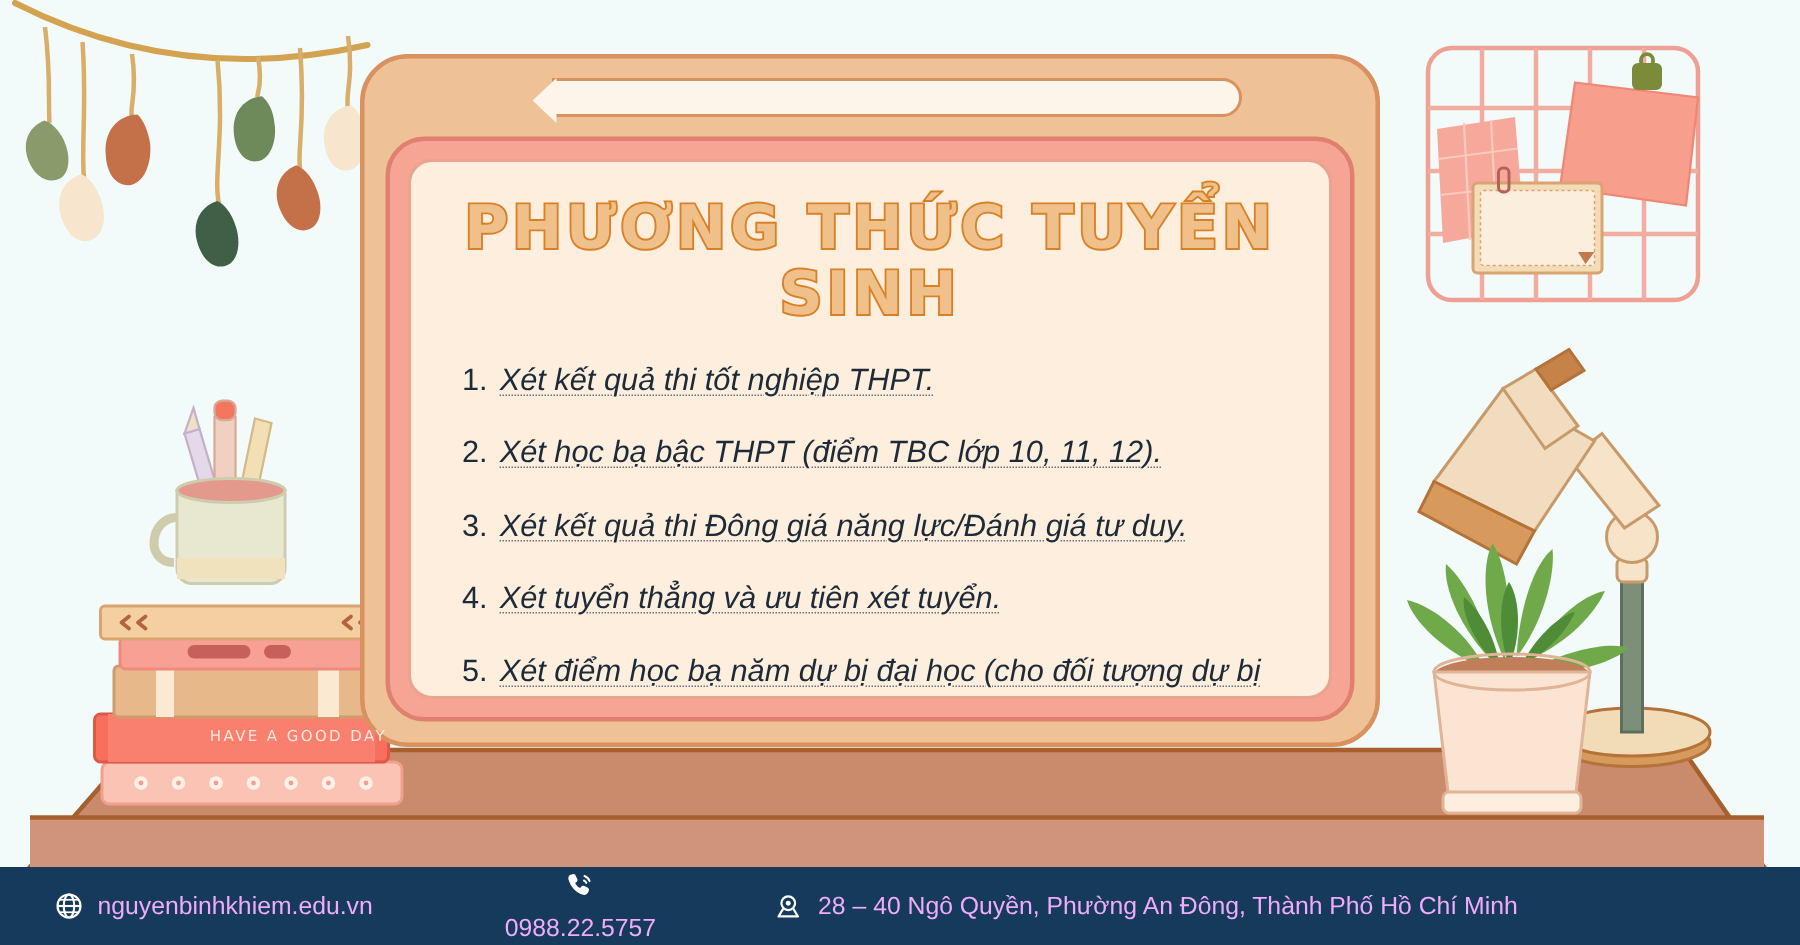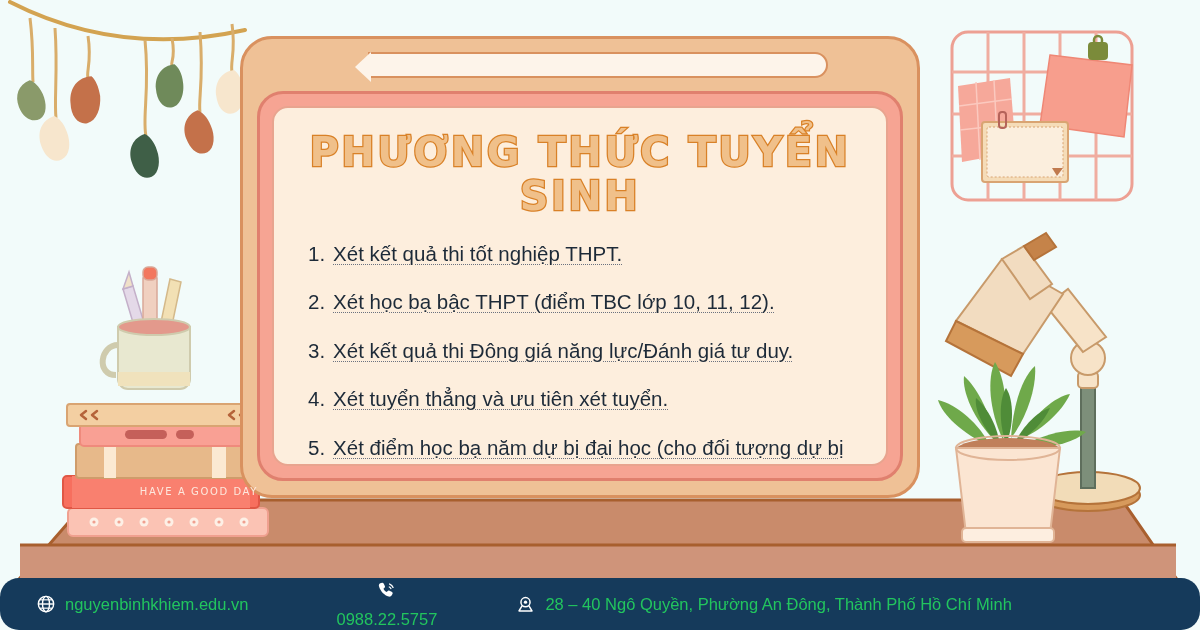--- a/index.html
+++ b/index.html
@@ -72,29 +72,29 @@
     font-family:"Liberation Sans", sans-serif;
   }
   .li-num{flex:none;}
   .li-txt{
     flex:1;
     text-decoration:underline;
     text-decoration-style:dotted;
     text-decoration-color:#6b7280;
     text-underline-offset:3px;
     text-decoration-thickness:1px;
+    font-style:italic;
   }
 
   
   .footer{
     position:absolute;left:0;bottom:0;width:1200px;height:52px;
-    background:#153a5b;color:#22c55e;
+    background:#153a5b;color:#f0abfc;
     display:flex;align-items:center;
     font-size:16.5px;
-    border-radius:19px;
   }
   .f-item{display:flex;align-items:center;gap:9px;}
   .f-web{margin-left:36px;}
   .f-phone{margin-left:88px;flex-direction:column;}
   .f-addr{margin-left:78px;}
   .f-ico{flex:none;display:block;}
 
   
   .book-label{
     position:absolute;left:98px;top:486px;width:160px;text-align:right;

